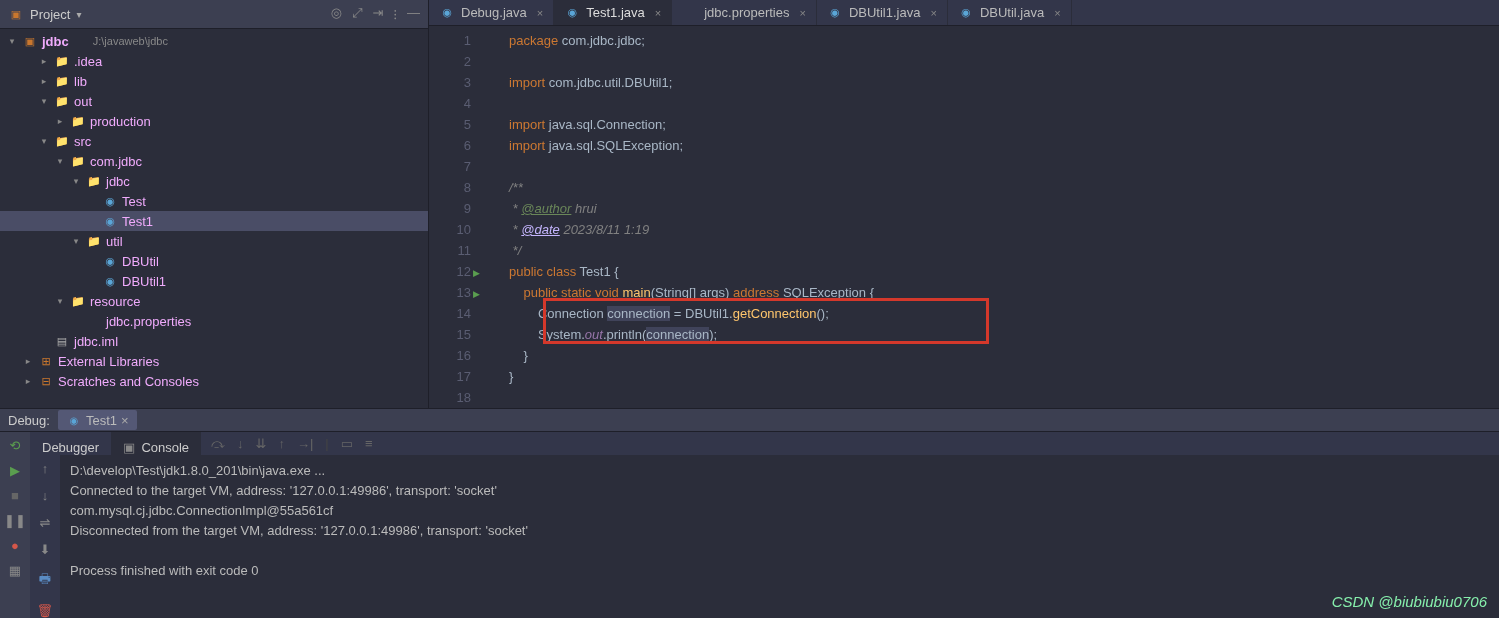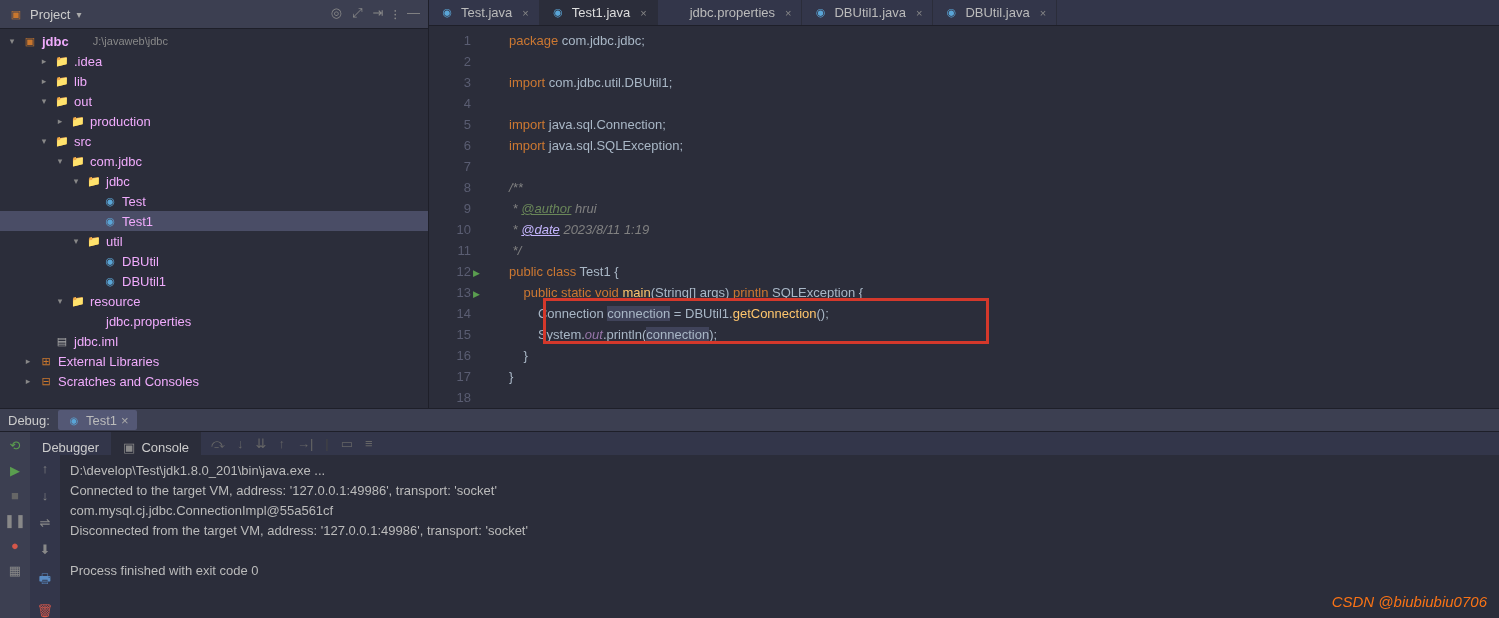--- a/index.html
+++ b/index.html
@@ -52,21 +52,21 @@
 .console-left span{color:#888;cursor:pointer}
 .console-main{flex:1;display:flex;flex-direction:column}
 .console-tabs{height:26px;background:#33364a;display:flex;align-items:stretch}
 .ctab{padding:0 12px;display:flex;align-items:flex-end;gap:6px;cursor:pointer;color:#ccc}
 .ctab.active{background:#2b2d3a}
 .console-tools{display:flex;align-items:center;gap:12px;padding:0 10px;color:#666}
 .console-body{flex:1;display:flex}
 .console-side{width:30px;background:#33364a;display:flex;flex-direction:column;align-items:center;padding-top:6px;gap:12px}
 .console-side span{color:#888}
 .console-out{flex:1;padding:6px 10px;font-family:'Consolas',monospace;font-size:13px;line-height:20px;color:#bbb;white-space:pre}
-.watermark{position:absolute;bottom:8px;right:12px;color:#f97316;font-size:15px;font-style:italic}
+.watermark{position:absolute;bottom:8px;right:12px;color:#86efac;font-size:15px;font-style:italic}
 </style>
 </head>
 <body>
 
 <div class="top">
   <div class="sidebar">
     <div class="side-head">
       <span class="ico fold">▣</span>
       <span class="side-title">Project</span>
       <span class="chev">▾</span>
@@ -172,21 +172,21 @@
             <span class="row-txt">Scratches and Consoles</span>
           </div>
         </div>
     </div>
   </div>
 
   <div class="editor">
     <div class="tabs" id="tabs">
         <div class="tab">
           <span class="ico" style="color:#5aa5d6;font-size:11px">◉</span>
-          <span>Test.java</span>
+          <span>Debug.java</span>
           <span class="tab-close">×</span>
         </div>
         <div class="tab active">
           <span class="ico" style="color:#5aa5d6;font-size:11px">◉</span>
           <span>Test1.java</span>
           <span class="tab-close">×</span>
         </div>
         <div class="tab">
           <span class="ico" style="color:#5a8cc4;font-size:11px"></span>
           <span>jdbc.properties</span>
@@ -236,21 +236,21 @@
         <div class="code-line"><span class="k">import</span><span class="s"> com.jdbc.util.DBUtil1;</span></div>
         <div class="code-line"></div>
         <div class="code-line"><span class="k">import</span><span class="s"> java.sql.Connection;</span></div>
         <div class="code-line"><span class="k">import</span><span class="s"> java.sql.SQLException;</span></div>
         <div class="code-line"></div>
         <div class="code-line"><span class="cm">/**</span></div>
         <div class="code-line"><span class="cm"> * </span><span class="cmk">@author</span><span class="cm"> hrui</span></div>
         <div class="code-line"><span class="cm"> * </span><span class="ann">@date</span><span class="cm"> 2023/8/11 1:19</span></div>
         <div class="code-line"><span class="cm"> */</span></div>
         <div class="code-line"><span class="k">public class </span><span class="s">Test1 {</span></div>
-        <div class="code-line"><span class="k">    public static void </span><span class="m">main</span><span class="s">(</span><span class="s">String</span><span class="s">[] args) </span><span class="k">println </span><span class="s">SQLException </span><span class="s">{</span></div>
+        <div class="code-line"><span class="k">    public static void </span><span class="m">main</span><span class="s">(</span><span class="s">String</span><span class="s">[] args) </span><span class="k">address </span><span class="s">SQLException </span><span class="s">{</span></div>
         <div class="code-line"><span class="s">        Connection </span><span class="s hl-word">connection</span><span class="s"> = DBUtil1.</span><span class="m">getConnection</span><span class="s">();</span></div>
         <div class="code-line"><span class="s">        System.</span><span class="fld">out</span><span class="s">.println(</span><span class="s hl-word">connection</span><span class="s">);</span></div>
         <div class="code-line"><span class="s">    }</span></div>
         <div class="code-line"><span class="s">}</span></div>
         <div class="code-line"></div>
         <div class="hlbox" style="left:54px;top:272px;width:446px;height:46px"></div>
       </div>
     </div>
   </div>
 </div>

